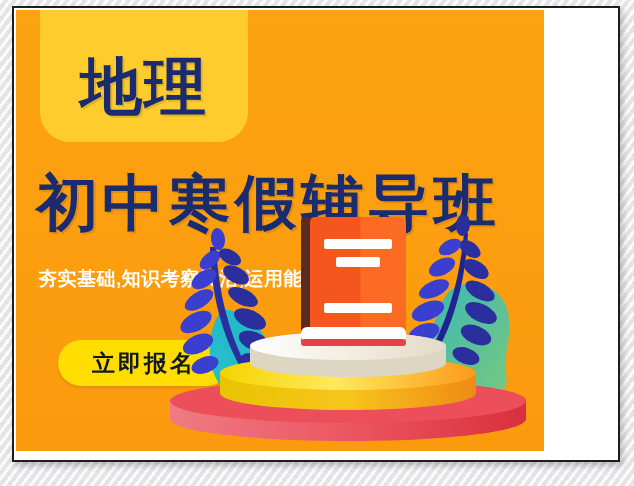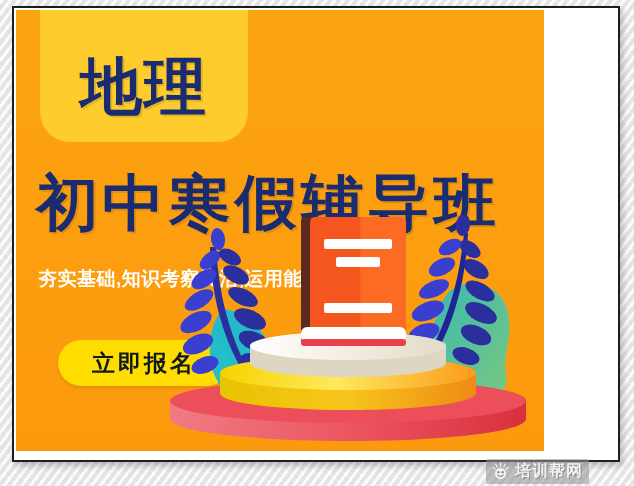--- a/index.html
+++ b/index.html
@@ -225,29 +225,13 @@
           <rect x="143" y="112" width="105" height="16" rx="6" fill="#ffffff"></rect>
           <rect x="143" y="124" width="105" height="7" rx="3" fill="#e8404a"></rect>
           <rect x="166" y="24" width="68" height="10" rx="2" fill="#ffffff"></rect>
           <rect x="178" y="42" width="44" height="10" rx="2" fill="#ffffff"></rect>
           <rect x="166" y="88" width="68" height="10" rx="2" fill="#ffffff"></rect>
         </g>
       </svg>
     </div>
   </div>
 
-  <div id="watermark">
-    <svg id="watermark-icon" viewBox="0 0 24 24">
-      <g stroke="#f2f2f2" stroke-width="1.6" stroke-linecap="round">
-        <line x1="12" y1="1.5" x2="12" y2="5"></line>
-        <line x1="6" y1="3" x2="7.8" y2="6"></line>
-        <line x1="18" y1="3" x2="16.2" y2="6"></line>
-        <line x1="2.5" y1="7" x2="5.4" y2="8.8"></line>
-        <line x1="21.5" y1="7" x2="18.6" y2="8.8"></line>
-      </g>
-      <circle cx="12" cy="14.5" r="7" fill="#f2f2f2"></circle>
-      <circle cx="9.3" cy="12.8" r="1.5" fill="#8b8b8d"></circle>
-      <circle cx="14.7" cy="12.8" r="1.5" fill="#8b8b8d"></circle>
-      <path d="M8.6 16.6c1.9 2 4.9 2 6.8 0" fill="none" stroke="#8b8b8d" stroke-width="1.5" stroke-linecap="round"></path>
-    </svg>
-    <span id="watermark-text">培训帮网</span>
-  </div>
 </div>
 
 </body></html>

